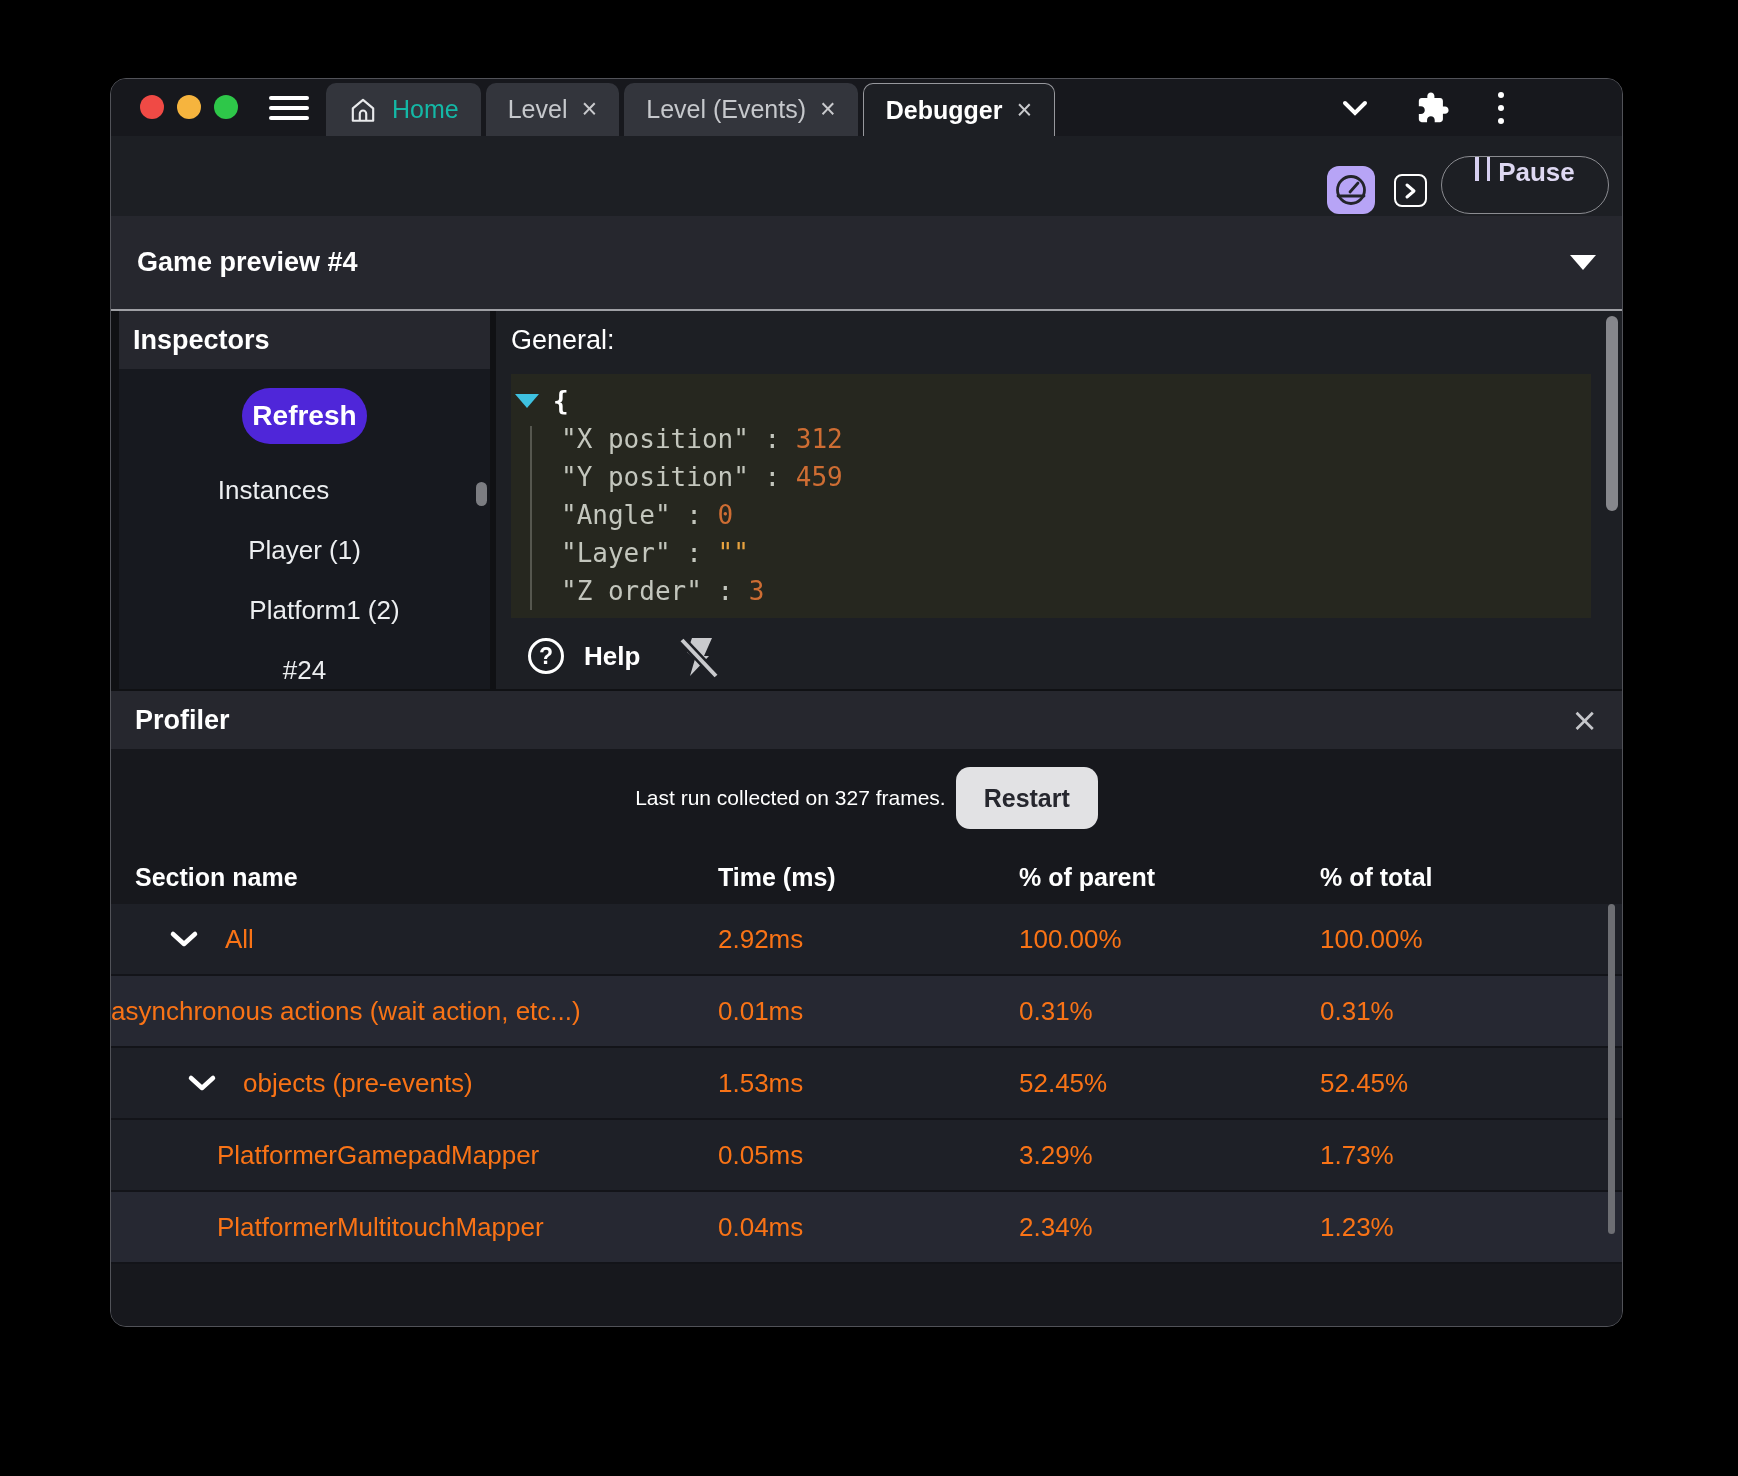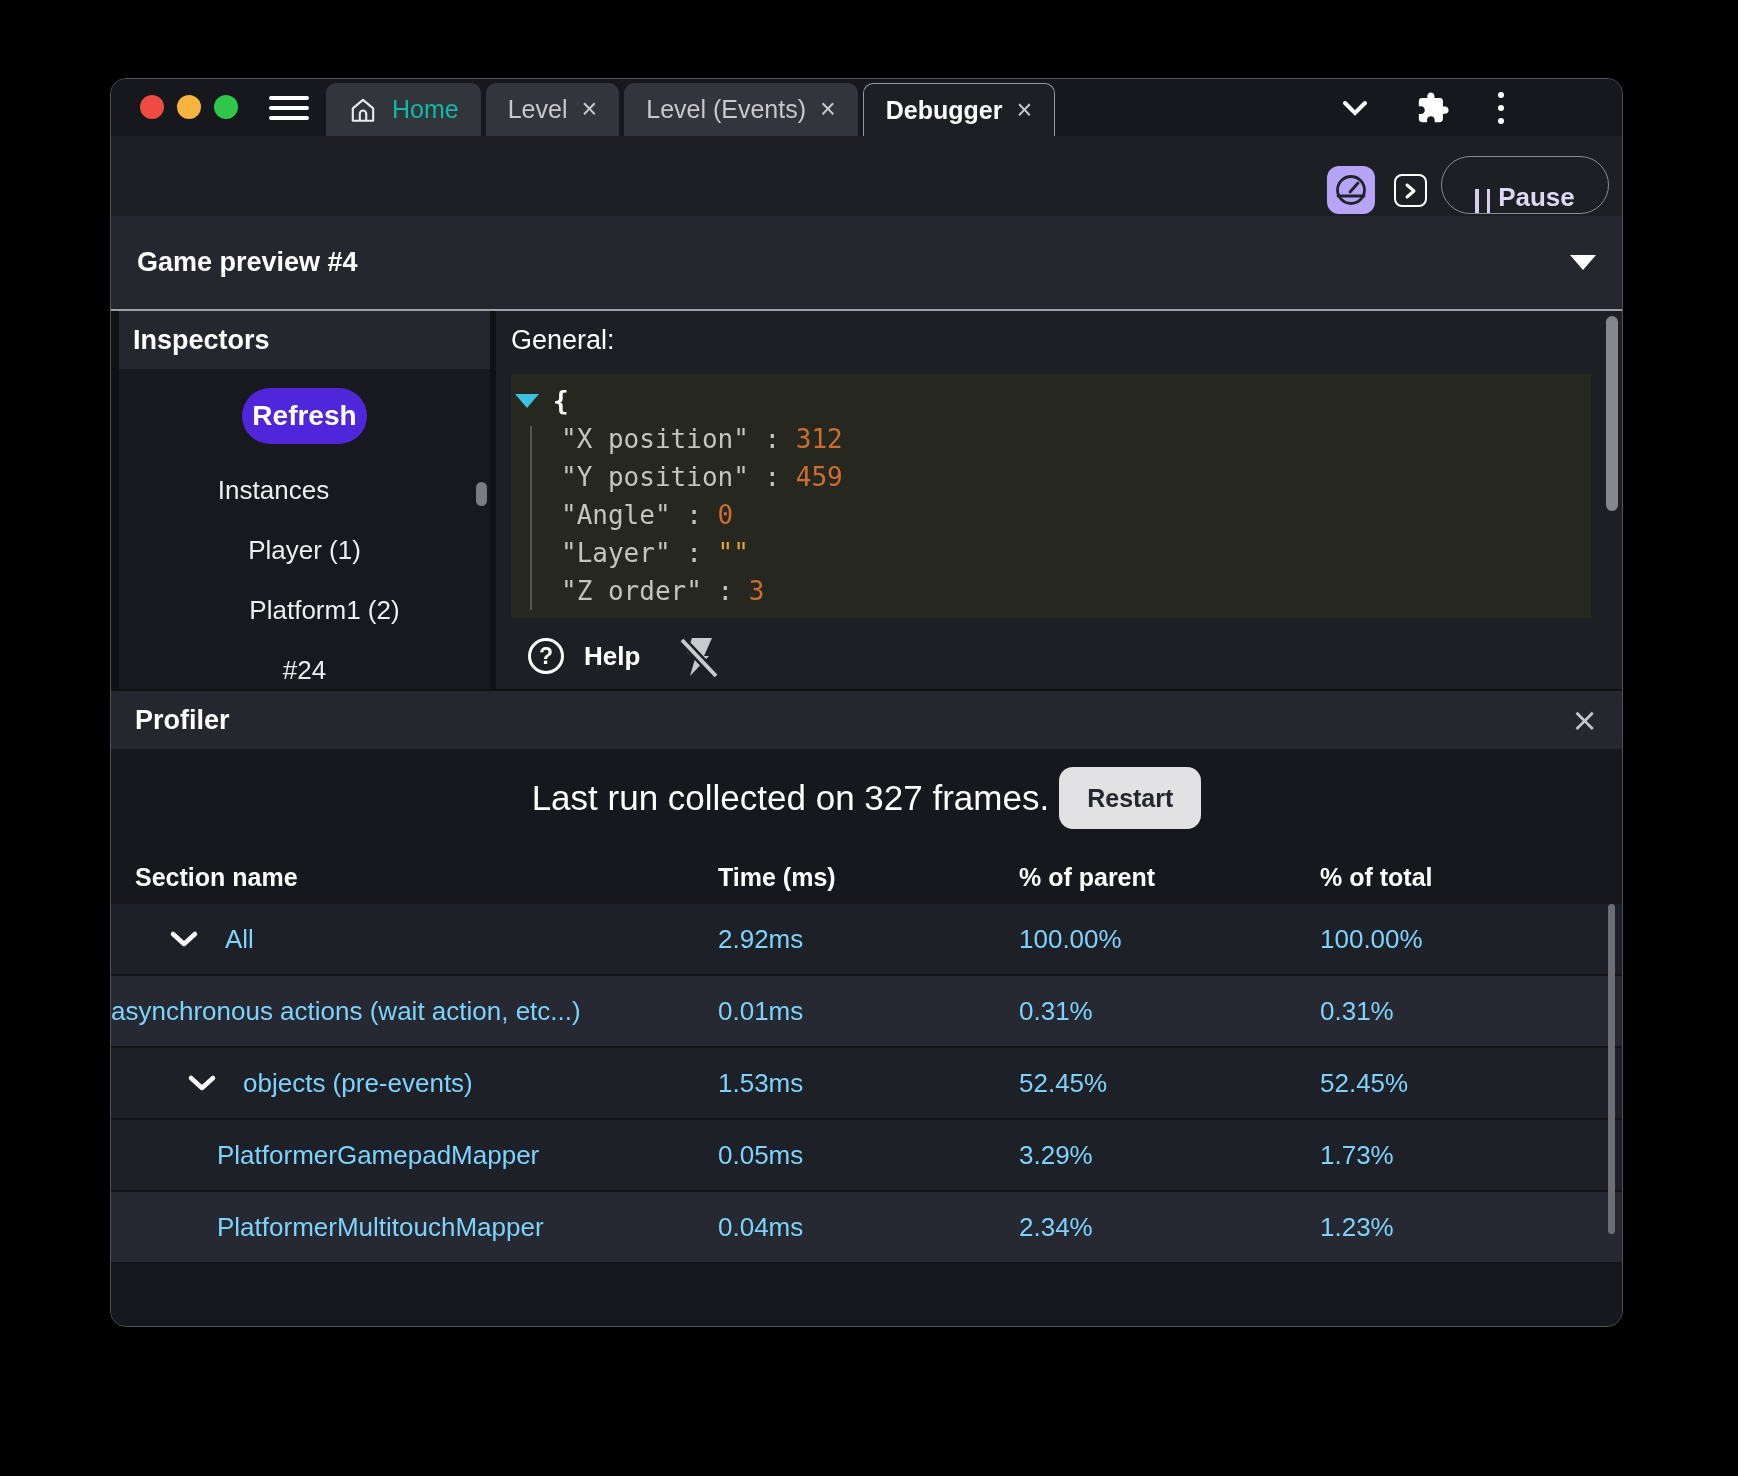--- a/index.html
+++ b/index.html
@@ -22,21 +22,21 @@
   .tab svg{display:block;}
   .win-icons{position:absolute;top:0;height:57px;right:118px;display:flex;align-items:center;gap:48px;}
   .win-icons .ic{cursor:pointer;display:flex;align-items:center;justify-content:center;}
   .dots{display:flex;flex-direction:column;gap:7px;}
   .dots span{width:6px;height:6px;border-radius:50%;background:#fff;display:block;}
 
   
   .toolbar{position:relative;height:80px;background:#1d1f24;}
   .gauge-btn{position:absolute;left:1216px;top:30px;width:48px;height:48px;border-radius:12px;background:#b7a4f6;display:flex;align-items:center;justify-content:center;cursor:pointer;}
   .console-btn{position:absolute;left:1283px;top:38px;width:33px;height:33px;border:2.5px solid #fff;border-radius:8px;box-sizing:border-box;display:flex;align-items:center;justify-content:center;cursor:pointer;}
-  .pause-btn{position:absolute;left:1330px;top:20px;width:168px;height:58px;border:1.5px solid #8b8c91;border-radius:29px;box-sizing:border-box;display:flex;align-items:flex-end;justify-content:center;gap:8px;cursor:pointer;}
+  .pause-btn{position:absolute;left:1330px;top:20px;width:168px;height:58px;border:1.5px solid #8b8c91;border-radius:29px;box-sizing:border-box;display:flex;align-items:flex-start;justify-content:center;gap:8px;cursor:pointer;}
   .pause-bars{display:flex;gap:8px;}
   .pause-bars i{display:block;width:3.5px;height:24px;background:#d6cff0;}
   .pause-btn span{font-size:26px;font-weight:bold;color:#ded8f2;}
 
   
   .preview-bar{height:93px;background:#26272e;border-bottom:2px solid #9fa0a5;box-sizing:content-box;display:flex;align-items:center;justify-content:space-between;padding:0 26px;cursor:pointer;}
   .preview-bar .title{font-size:27px;font-weight:bold;color:#fff;}
   .tri-down{width:0;height:0;border-left:13px solid transparent;border-right:13px solid transparent;border-top:15px solid #fff;}
 
   
@@ -65,27 +65,27 @@
   .help-label{font-size:26px;font-weight:bold;color:#fff;cursor:pointer;}
   .pin-btn{margin-left:18px;cursor:pointer;display:flex;}
   .rp-scroll{position:absolute;left:1110px;top:5px;width:12px;height:195px;border-radius:6px;background:#86878c;cursor:pointer;}
 
   
   .profiler-bar{height:58px;background:#26272e;display:flex;align-items:center;justify-content:space-between;padding:0 24px;}
   .profiler-bar .title{font-size:27px;font-weight:600;color:#fff;}
   .profiler-close{font-size:32px;color:#c6c7cb;cursor:pointer;line-height:1;font-family:"DejaVu Sans",sans-serif;}
   .profiler-body{position:relative;height:581px;background:#17181d;}
   .status-row{display:flex;align-items:center;justify-content:center;gap:10px;padding-top:18px;}
-  .status-text{font-size:35px;color:#fff;}
+  .status-text{font-size:21px;color:#fff;}
   .restart-btn{height:62px;padding:0 28px;background:#e2e2e4;border:none;border-radius:14px;font-size:25px;font-weight:bold;color:#26272e;font-family:inherit;cursor:pointer;}
   .table-header{position:absolute;top:100px;left:0;right:0;height:55px;}
   .th{position:absolute;top:14px;font-size:25px;font-weight:bold;color:#fff;}
   .col-name{left:24px;}.col-time{left:607px;}.col-parent{left:908px;}.col-total{left:1209px;}
   .rows{position:absolute;top:155px;left:0;right:0;bottom:0;overflow:hidden;}
-  .prow{position:relative;height:72px;box-sizing:border-box;border-bottom:2px solid #131419;font-size:26px;color:#7dd3fc;cursor:pointer;}
+  .prow{position:relative;height:72px;box-sizing:border-box;border-bottom:2px solid #131419;font-size:26px;color:#f97316;cursor:pointer;}
   .prow.dark{background:#1e2027;}
   .prow.light{background:#262832;}
   .pcell{position:absolute;top:0;height:70px;display:flex;align-items:center;}
   .pname{left:0;gap:26px;}
   .row-chevron{display:flex;cursor:pointer;}
   .pad-all{padding-left:58px;}
   .pad-async{}
   .pad-objects{padding-left:76px;}
   .pad-sub{padding-left:106px;}
   .tbl-scroll{position:absolute;right:7px;top:0;width:7px;height:330px;border-radius:4px;background:#6d6e73;cursor:pointer;}

